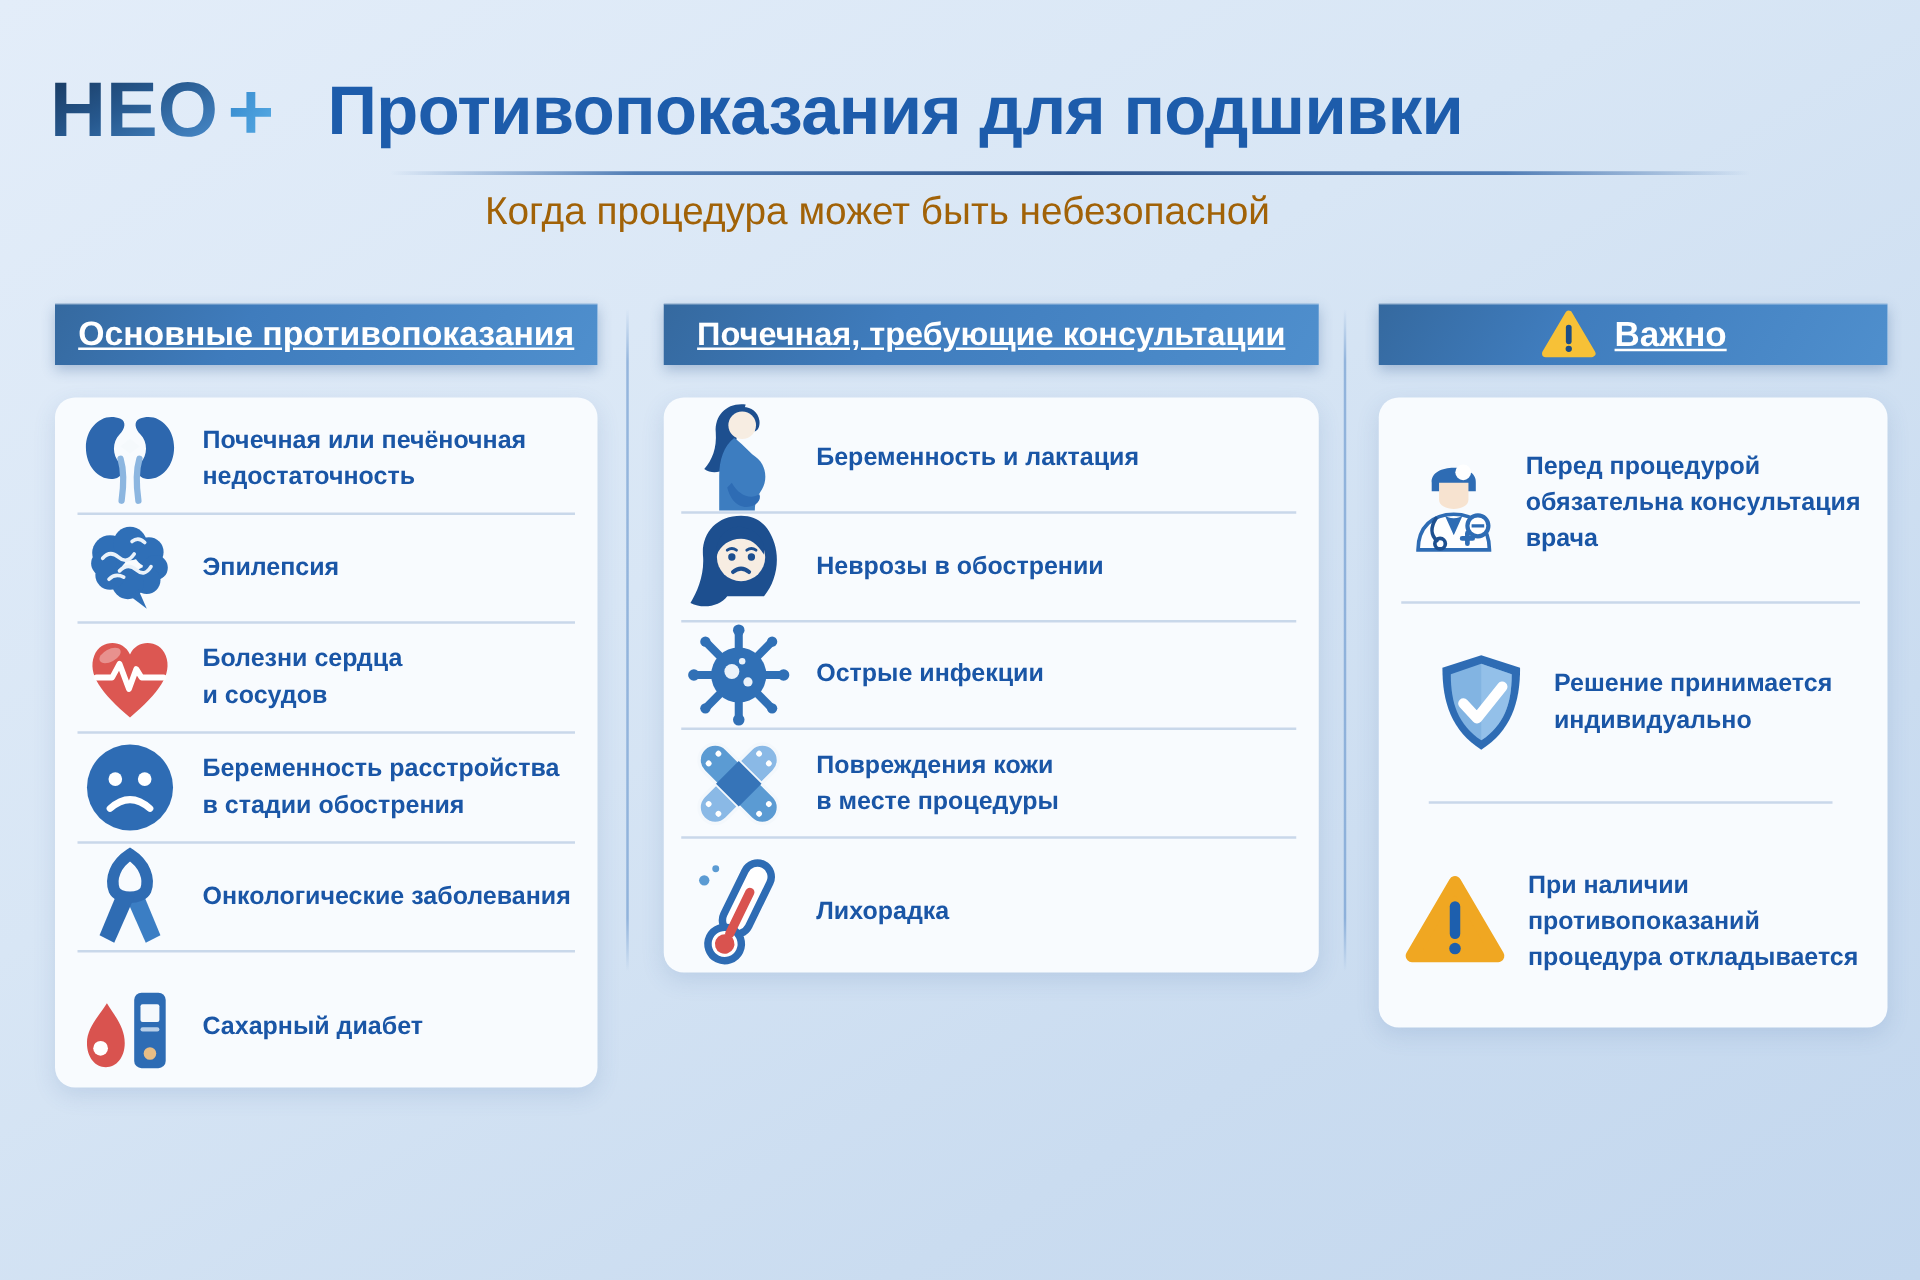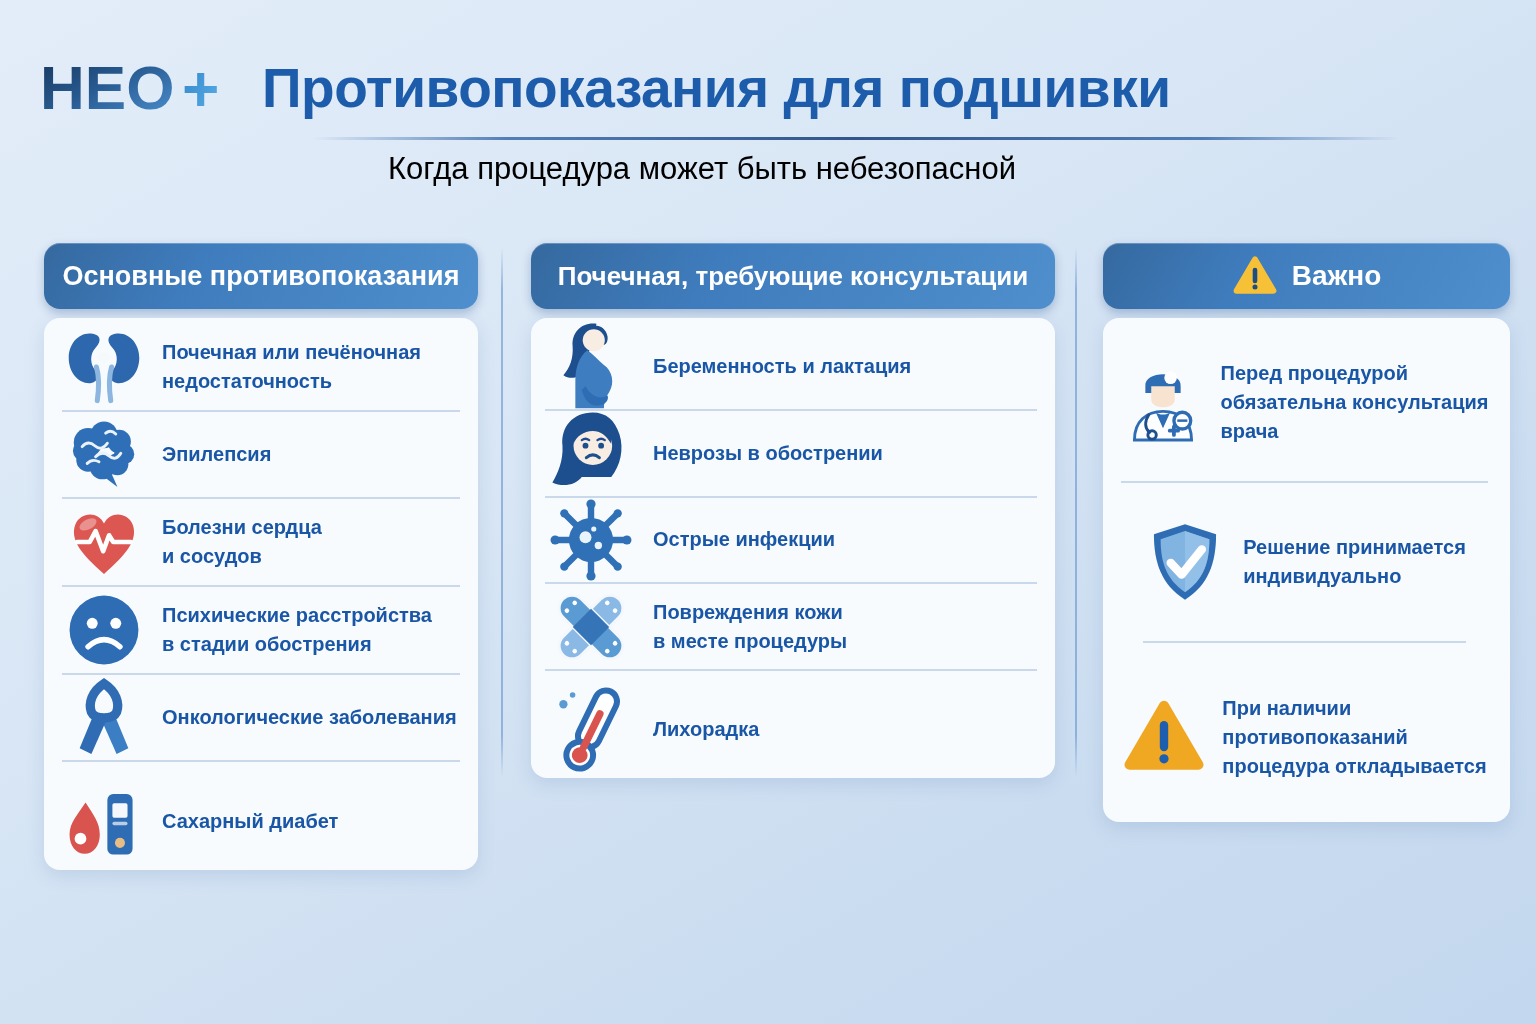--- a/index.html
+++ b/index.html
@@ -7,27 +7,27 @@
     width:1536px;height:1024px;position:relative;overflow:hidden;
     font-family:"Liberation Sans", sans-serif;
     background:linear-gradient(150deg,#e3edf9 0%,#d8e6f5 40%,#cadcf0 75%,#c3d7ee 100%);
   }
   
   .brand{position:absolute;top:52px;left:40px;display:flex;align-items:flex-end;gap:18px;}
   .logo-svg{display:block;}
   .page-title{font-size:55px;font-weight:700;color:#1d5cab;letter-spacing:-0.5px;line-height:1.1;padding-bottom:2px;}
   .title-rule{position:absolute;top:137px;left:312px;width:1088px;height:3px;border-radius:2px;
     background:linear-gradient(90deg,rgba(35,90,160,0) 0%,rgba(35,90,160,.75) 18%,rgba(20,60,120,.85) 50%,rgba(35,90,160,.75) 82%,rgba(35,90,160,0) 100%);}
-  .subtitle{position:absolute;top:151px;left:388px;font-size:31px;color:#000000;}
+  .subtitle{position:absolute;top:151px;left:388px;font-size:31px;color:#a16207;}
 
   
-  .col-header{position:absolute;top:243px;height:66px;border-radius:16px;
+  .col-header{position:absolute;top:243px;height:49px;border-radius:0;
     background:linear-gradient(120deg,#35699f 0%,#3f7cbd 35%,#4f8fcd 100%);
     color:#ffffff;font-weight:700;display:flex;align-items:center;justify-content:center;gap:14px;
-    box-shadow:0 4px 10px rgba(35,80,140,.30), inset 0 1px 0 rgba(255,255,255,.25);}
+    box-shadow:0 4px 10px rgba(35,80,140,.30), inset 0 1px 0 rgba(255,255,255,.25);text-decoration:underline;}
   .col-header.c1{left:44px;width:434px;font-size:27px;}
   .col-header.c2{left:531px;width:524px;font-size:26px;}
   .col-header.c3{left:1103px;width:407px;font-size:28px;}
   .hdr-icon{width:46px;height:46px;flex:0 0 auto;}
   .hdr-icon svg{width:100%;height:100%;display:block;}
 
   .card{position:absolute;top:318px;background:#f8fbfe;border-radius:16px;
     box-shadow:0 6px 18px rgba(60,100,160,.15);
     display:flex;flex-direction:column;padding:6px 18px;box-sizing:border-box;}
   .card.c1{left:44px;width:434px;height:552px;}
@@ -145,21 +145,21 @@
 
   <div class="row">
     <span class="icon">
       <svg viewBox="0 0 100 100">
         <circle cx="50" cy="50" r="41" fill="#2e6cb4"></circle>
         <circle cx="36" cy="42" r="6.5" fill="#ffffff"></circle>
           <circle cx="64" cy="42" r="6.5" fill="#ffffff"></circle>
         <path d="M31 70 Q50 53 69 70" stroke="#ffffff" stroke-width="6.5" fill="none" stroke-linecap="round"></path>
       </svg>
     </span>
-    <div class="label">Психические расстройства
+    <div class="label">Беременность расстройства
 в стадии обострения</div>
   </div>
 
   <div class="row">
     <span class="icon">
       <svg viewBox="0 0 100 100">
         <path d="M62 45 L79 86 L65 93 L46 50 Z" fill="#3b7ec4"></path>
         <path d="M50 9 C36 18 31 32 35 43 C39 52 61 52 65 43 C69 32 64 18 50 9Z" fill="none" stroke="#2f6cb3" stroke-width="11"></path>
         <path d="M38 45 L21 86 L35 93 L54 50 Z" fill="#2f6cb3"></path>
       </svg>

